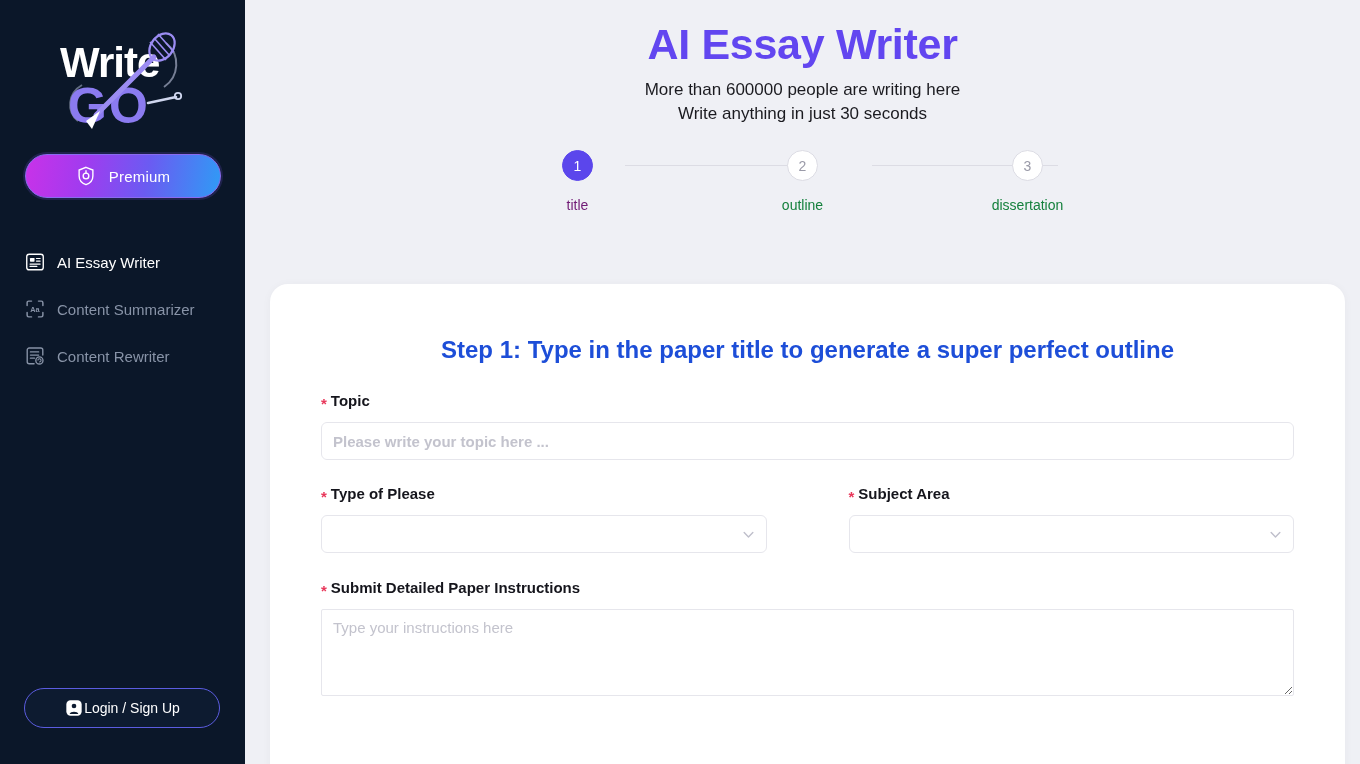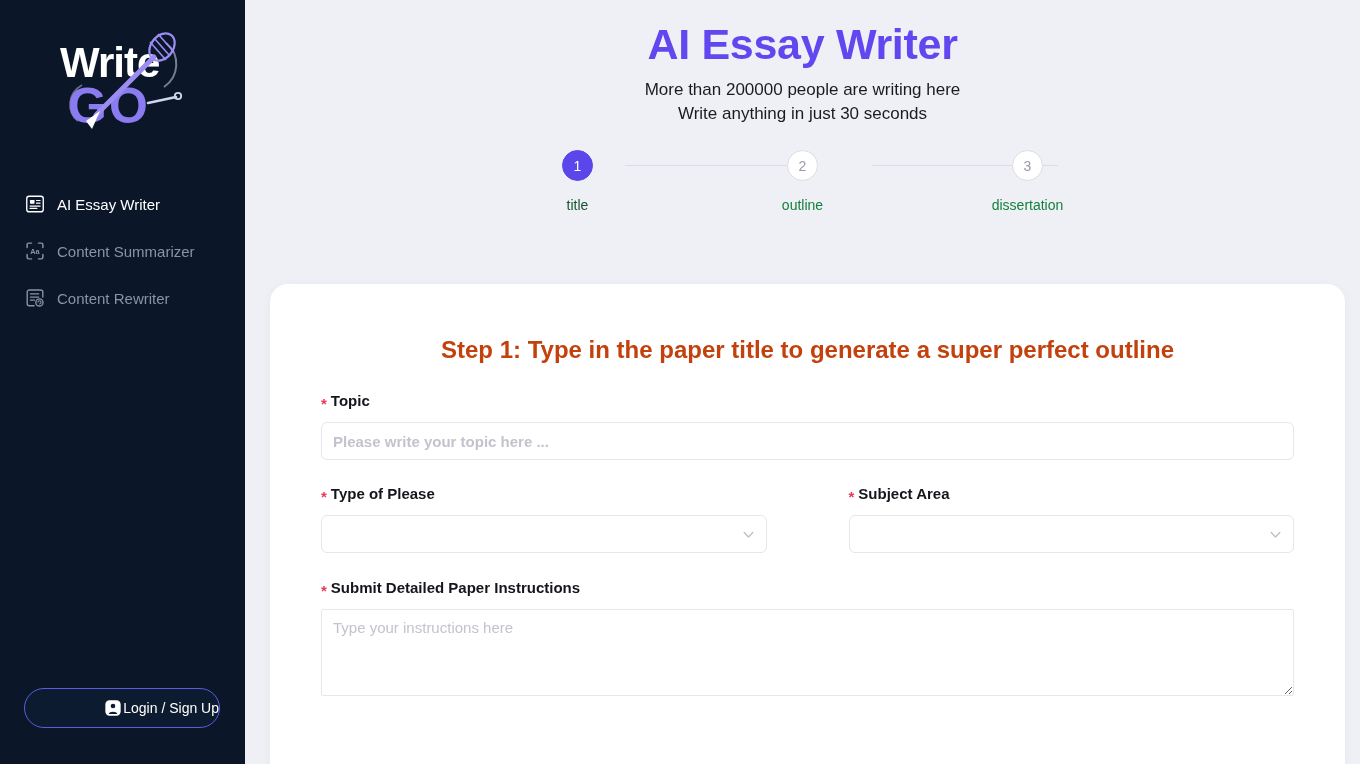--- a/index.html
+++ b/index.html
@@ -64,21 +64,21 @@
   .nav-item.inactive .nav-label { color: #8893a7; }
   .nav-ico { width: 22px; height: 22px; display: block; flex: 0 0 22px; }
 
   .login-btn {
     position: absolute;
     left: 24px; bottom: 36px;
     width: 196px; height: 40px;
     border-radius: 20px;
     border: 1px solid #5b5ce0;
     background: #0d1b30;
-    display: flex; align-items: center; justify-content: flex-end;
+    display: flex; align-items: center; justify-content: center;
     gap: 0;
     cursor: pointer;
   }
   .login-btn .llabel { color: #ffffff; font-size: 14px; }
   .login-ico { width: 20px; height: 20px; display:block; }
 
   
   .main {
     flex: 1;
     height: 764px;
@@ -127,21 +127,21 @@
     border: 1px solid #dcdce4;
     color: #9a9aa8;
     position: relative; z-index: 2;
   }
   .step.active .circle {
     background: #5b46ec;
     border: 1px solid #5b46ec;
     color: #ffffff;
   }
   .step .slabel { margin-top: 16px; font-size: 14px; color: #15803d; }
-  .step.active .slabel { color: #14532d; }
+  .step.active .slabel { color: #701a75; }
   .connector {
     position: absolute;
     top: 15px;
     height: 1px;
     background: #dcdce4;
     z-index: 1;
   }
   .connector.c1 { left: 102px; width: 186px; }
   .connector.c2 { left: 349px; width: 186px; }
 
@@ -155,21 +155,21 @@
     background: #ffffff;
     border-radius: 18px;
     box-shadow: 0 1px 10px rgba(20,20,60,.04);
     overflow: hidden;
   }
   .card-title {
     margin: 52px 0 0 0;
     text-align: center;
     font-size: 24px;
     font-weight: bold;
-    color: #c2410c;
+    color: #1d4ed8;
   }
   .form { padding: 0 51px; margin-top: 29px; }
 
   .field-label {
     font-size: 15px; font-weight: bold; color: #15151c;
     display: flex; align-items: center; gap: 4px;
     line-height: 1;
   }
   .req { color: #e8375a; font-size: 15px; line-height: 1; position: relative; top: 3px; }
 
@@ -247,20 +247,28 @@
           <path d="M106 13 L122 31 M110 9 L126 27 M102 17 L118 35" stroke="#9b8cf2" stroke-width="1.6"></path>
           <line x1="106" y1="32" x2="48" y2="90" stroke="#9b8cf2" stroke-width="5" stroke-linecap="round"></line>
           <path d="M52 86 L44 104 L38 96 Z" fill="#ffffff"></path>
 
           <line x1="100" y1="78" x2="128" y2="72" stroke="#cfd6ee" stroke-width="2.6" stroke-linecap="round"></line>
           <circle cx="130" cy="71" r="3.2" fill="none" stroke="#cfd6ee" stroke-width="1.8"></circle>
         </g>
       </svg>
     </div>
 
+    <div class="premium-btn">
+      <svg class="premium-icon" viewBox="0 0 24 24">
+        <path d="M12 2.5 L19.5 5.5 V12 C19.5 16.5 16 20 12 21.5 C8 20 4.5 16.5 4.5 12 V5.5 Z" fill="none" stroke="#ffffff" stroke-width="1.5"></path>
+        <circle cx="12" cy="12" r="3.1" fill="none" stroke="#ffffff" stroke-width="1.5"></circle>
+        <path d="M12 8.9 V6.2" stroke="#ffffff" stroke-width="1.5" stroke-linecap="round"></path>
+      </svg>
+      <span class="plabel">Premium</span>
+    </div>
 
     <nav class="nav">
 
       <div class="nav-item active">
         <svg class="nav-ico" viewBox="0 0 24 24">
           <rect x="3" y="3.5" width="18" height="17" rx="2.6" fill="none" stroke="#ffffff" stroke-width="1.5"></rect>
           <rect x="6.5" y="7.5" width="5" height="4.2" rx="0.8" fill="#ffffff"></rect>
           <path d="M13.6 8.2 H17.6 M13.6 11 H17.6 M6.6 14.3 H17.6 M6.6 16.8 H14" stroke="#ffffff" stroke-width="1.3" stroke-linecap="round"></path>
         </svg>
         <span class="nav-label">AI Essay Writer</span>
@@ -297,21 +305,21 @@
       </svg>
       <span class="llabel">Login / Sign Up</span>
     </div>
 
   </aside>
 
   <main class="main">
 
     <section class="hero">
       <h1>AI Essay Writer</h1>
-      <div class="sub">More than 200000 people are writing here</div>
+      <div class="sub">More than 600000 people are writing here</div>
       <div class="sub2">Write anything in just 30 seconds</div>
     </section>
 
     <section class="stepper">
       <div class="connector c1"></div>
       <div class="connector c2"></div>
 
       <div class="step active">
         <div class="circle">1</div>
         <div class="slabel">title</div>

